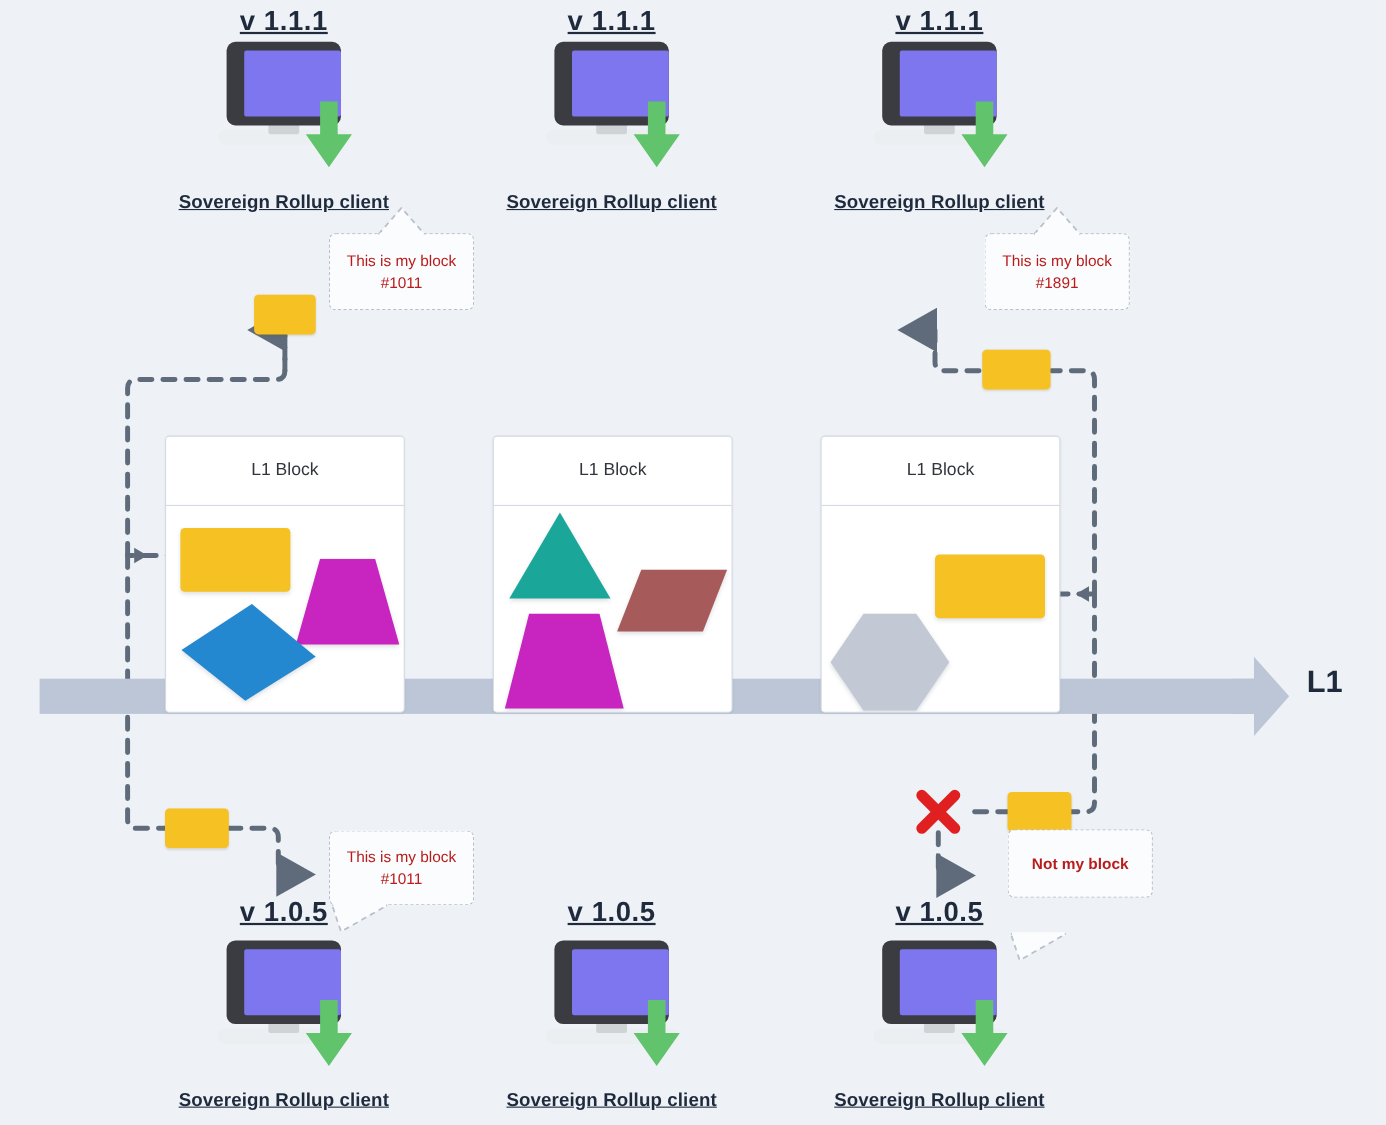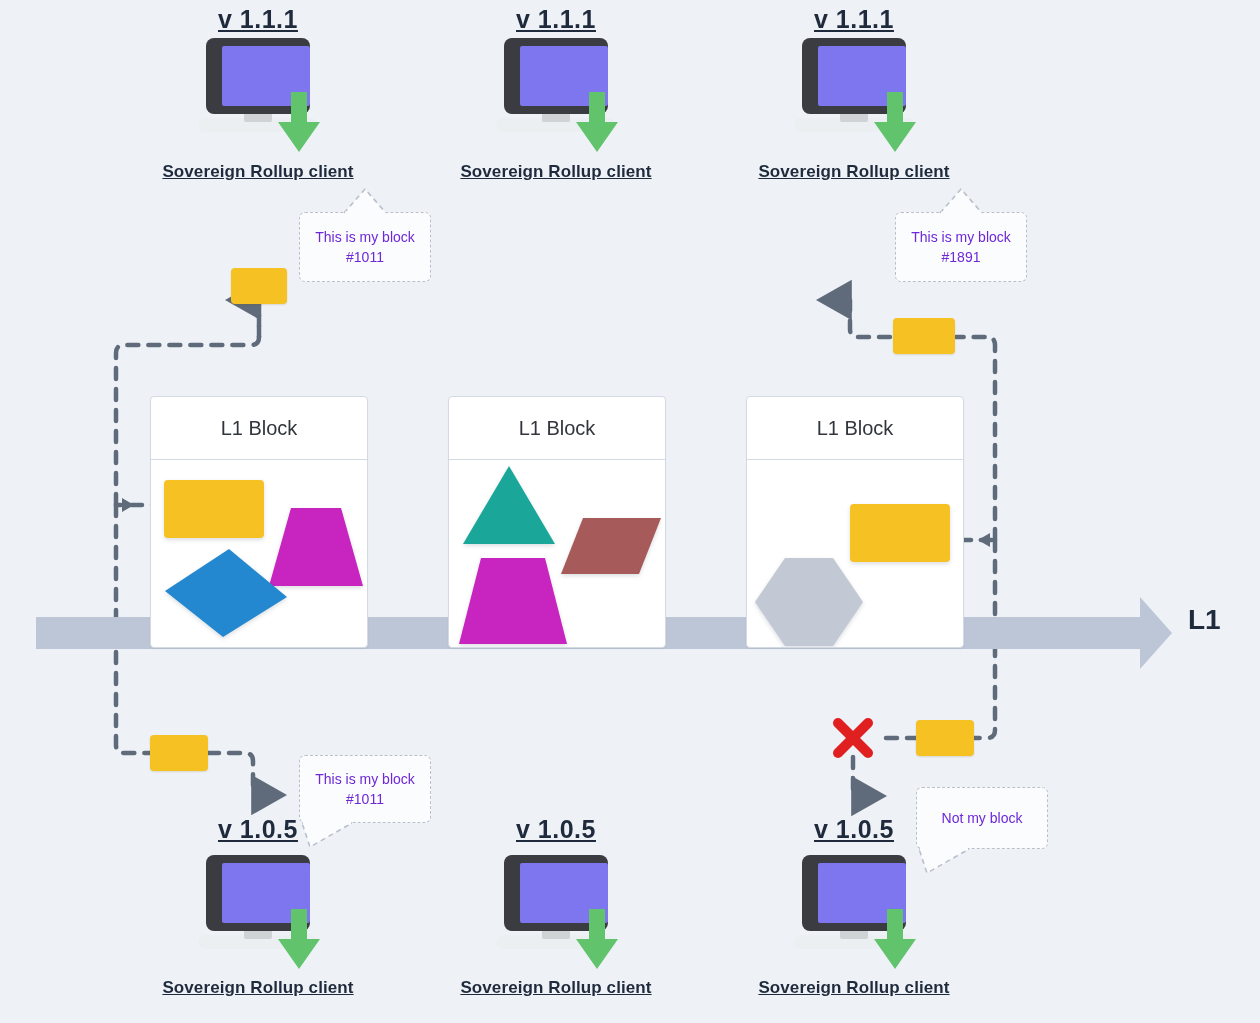--- a/index.html
+++ b/index.html
@@ -17,21 +17,21 @@
 
   
   .ver{
     font-size:25px;font-weight:bold;color:#1f2b3d;
     letter-spacing:.5px;text-align:center;width:160px;
   }
 
   
   .cap{
     font-size:17px;font-weight:bold;color:#1f2b3d;
-    text-align:center;width:260px;letter-spacing:.1px;
+    text-align:center;width:260px;letter-spacing:.1px;margin-top:12px;
   }
 
   
   .monitor{width:120px;height:100px;}
   .mon-base{
     position:absolute;left:0;bottom:6px;width:120px;height:14px;
     background:#eceff1;border-radius:7px;
   }
   .mon-neck{
     position:absolute;left:46px;bottom:16px;width:28px;height:12px;
@@ -49,21 +49,21 @@
 
   
   .l1block{
     position:absolute;width:216px;height:250px;background:#ffffff;
     border:1px solid #d4dae3;border-radius:4px;
     box-shadow:0 1px 2px rgba(30,45,70,.06);
   }
   .l1block .hdr{
     height:62px;border-bottom:1px solid #d4dae3;
     display:flex;align-items:center;justify-content:center;
-    font-size:20px;color:#32363c;
+    font-size:16px;color:#32363c;
   }
   .l1block .body{position:relative;height:187px;overflow:hidden;}
 
   
   .tl-bar{
     position:absolute;left:36px;top:617px;width:1108px;height:32px;
     background:#bcc6d6;
   }
   .tl-head{position:absolute;left:1120px;top:597px;width:52px;height:72px;}
   .tl-label{
@@ -75,21 +75,21 @@
   .chip{
     position:absolute;background:#f5c123;border-radius:4px;
     box-shadow:0 1px 2px rgba(120,90,0,.18);
   }
 
   
   .bubble{
     position:absolute;background:#fbfcfd;
     border:1.6px dashed #b9c0cb;border-radius:6px;
     display:flex;align-items:center;justify-content:center;text-align:center;
-    font-size:14px;color:#6d28d9;line-height:1.45;padding:6px 10px;
+    font-size:14px;color:#b91c1c;line-height:1.45;padding:6px 10px;
     box-sizing:border-box;
   }
   .tail{position:absolute;}
 
   
   .xmark{position:absolute;width:46px;height:46px;}
 
   
   .shape{position:absolute;filter:drop-shadow(0 2px 2px rgba(40,50,70,.16));}
 </style>
@@ -249,21 +249,21 @@
 
   <div class="bubble" style="left:299px;top:755px;width:132px;height:68px;flex-direction:column;">
     <span>This is my block</span>
     <span>#1011</span>
   </div>
   <svg class="tail" style="left:300px;top:821px;width:56px;height:28px;">
     <path d="M2 2 L52 2 L10 26 Z" fill="#fbfcfd" stroke="#b9c0cb" stroke-width="1.6" stroke-dasharray="5 4" stroke-linejoin="round"></path>
     <path d="M3 2 H51" stroke="#fbfcfd" stroke-width="3"></path>
   </svg>
 
-  <div class="bubble" style="left:916px;top:787px;width:132px;height:62px;">
+  <div class="bubble" style="left:916px;top:754px;width:132px;height:62px;font-weight:bold;">
     <span>Not my block</span>
   </div>
   <svg class="tail" style="left:917px;top:847px;width:56px;height:28px;">
     <path d="M2 2 L52 2 L10 26 Z" fill="#fbfcfd" stroke="#b9c0cb" stroke-width="1.6" stroke-dasharray="5 4" stroke-linejoin="round"></path>
     <path d="M3 2 H51" stroke="#fbfcfd" stroke-width="3"></path>
   </svg>
 
   <div class="abs ver" style="left:178px;top:815px;">v 1.0.5</div>
   <div class="abs monitor" style="left:198px;top:855px;">
     <div class="mon-base"></div>

